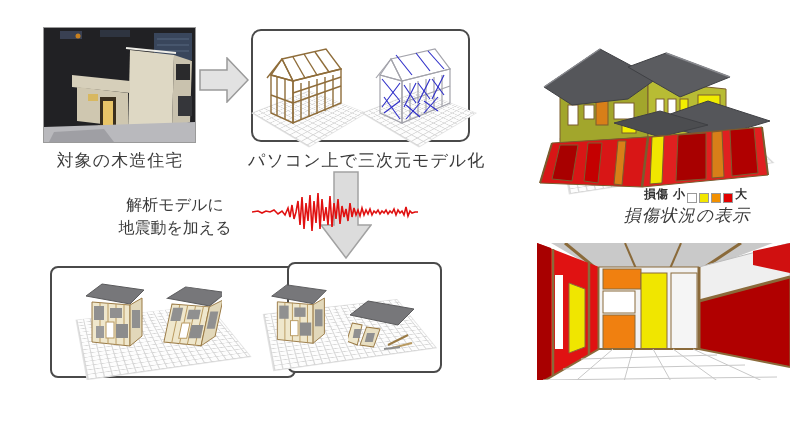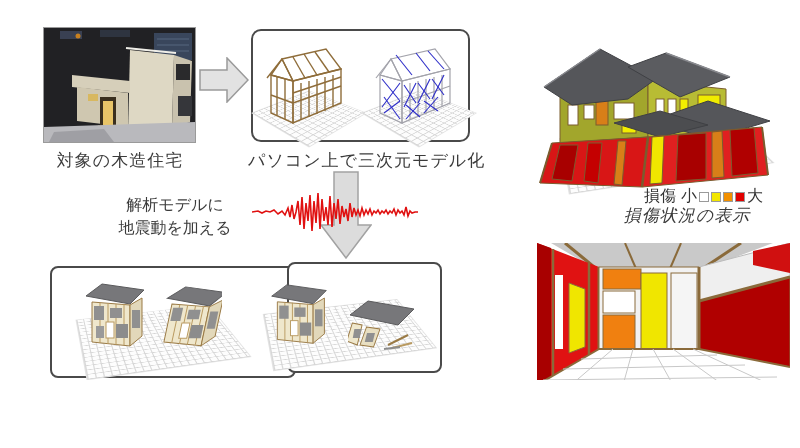--- a/index.html
+++ b/index.html
@@ -9,21 +9,21 @@
   .photo-frame{position:absolute;left:43px;top:27px;width:153px;height:116px;border:1px solid #9a9a9a;box-sizing:border-box;background:#212124;}
   .round-box{position:absolute;background:#fff;border:2px solid #4a4a4a;border-radius:10px;box-sizing:border-box;}
   .mat{position:absolute;background-color:#fdfdfd;
        background-image:repeating-linear-gradient(0deg,#d6d6d6 0,#d6d6d6 1px,transparent 1px,transparent 7px),
                         repeating-linear-gradient(90deg,#d6d6d6 0,#d6d6d6 1px,transparent 1px,transparent 7px);
        border:1px solid #e2e2e2;}
   .mat-iso{transform:perspective(240px) rotateX(62deg) rotateZ(45deg);}
   .mat-flat{transform:perspective(430px) rotateX(60deg) rotateZ(-14deg);}
   .abs{position:absolute;}
   .quake-text{position:absolute;left:100px;top:193px;width:150px;color:#3b3b3b;font-size:16px;line-height:23px;text-align:center;white-space:nowrap;}
-  .legend-row{position:absolute;left:644px;top:186px;display:flex;align-items:center;gap:2px;color:#333;font-size:16px;font-weight:normal;white-space:nowrap;}
+  .legend-row{position:absolute;left:644px;top:186px;display:flex;align-items:flex-end;gap:2px;color:#333;font-size:12px;font-weight:bold;white-space:nowrap;}
   .swatch{width:10px;height:10px;border:1px solid #9a9a9a;box-sizing:border-box;display:inline-block;}
   svg{display:block;}
 </style>
 </head>
 <body>
 
 <div class="canvas">
 
   <div class="photo-frame">
     <svg width="151" height="114" viewBox="0 0 151 114">

